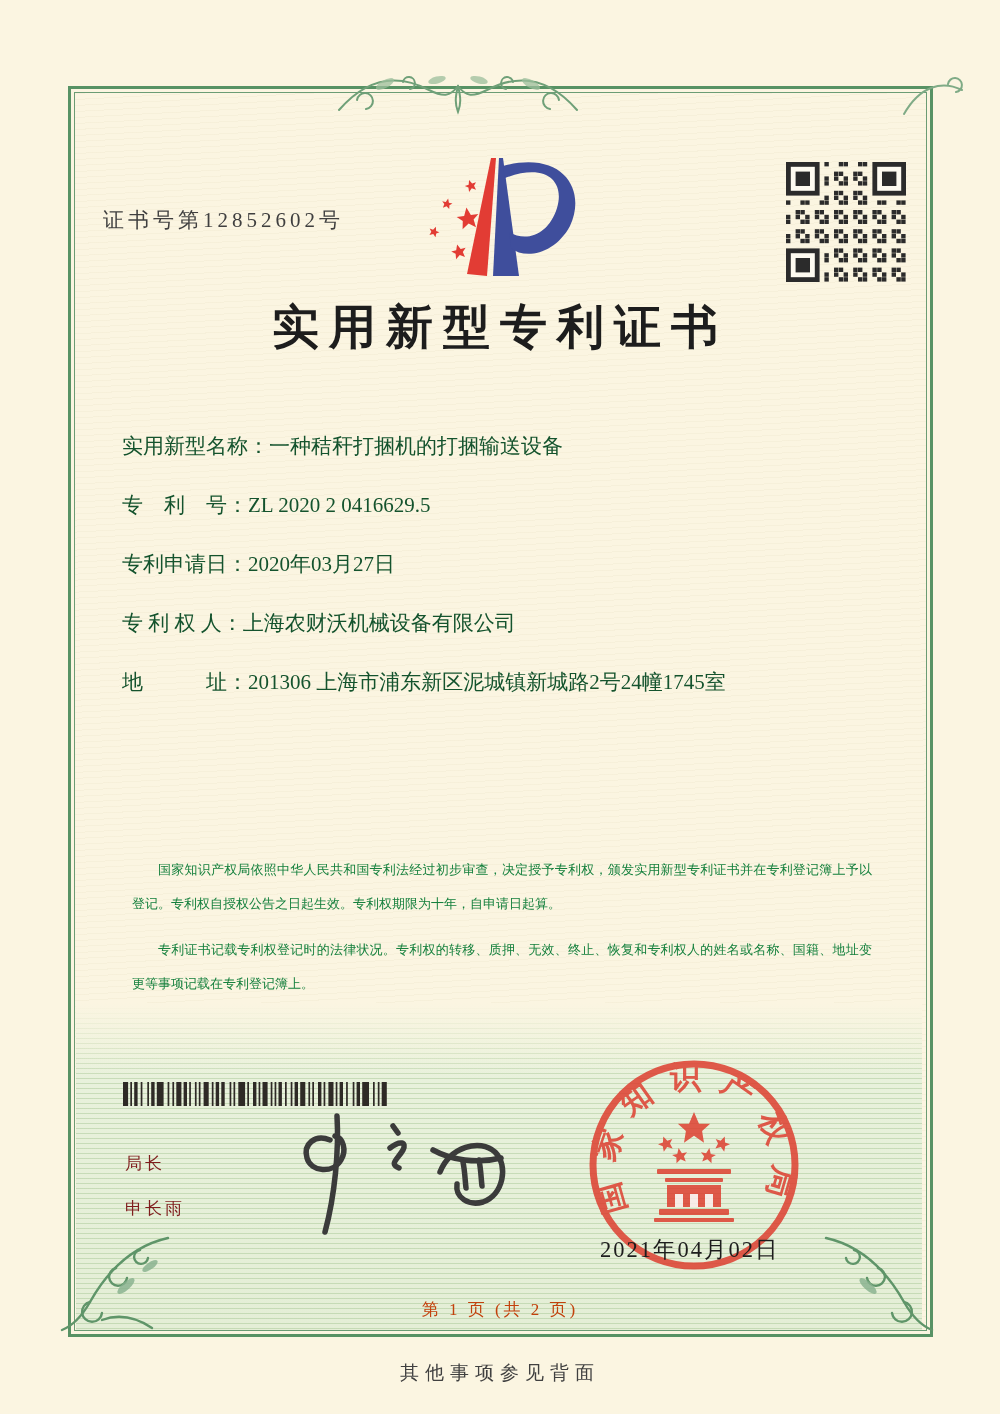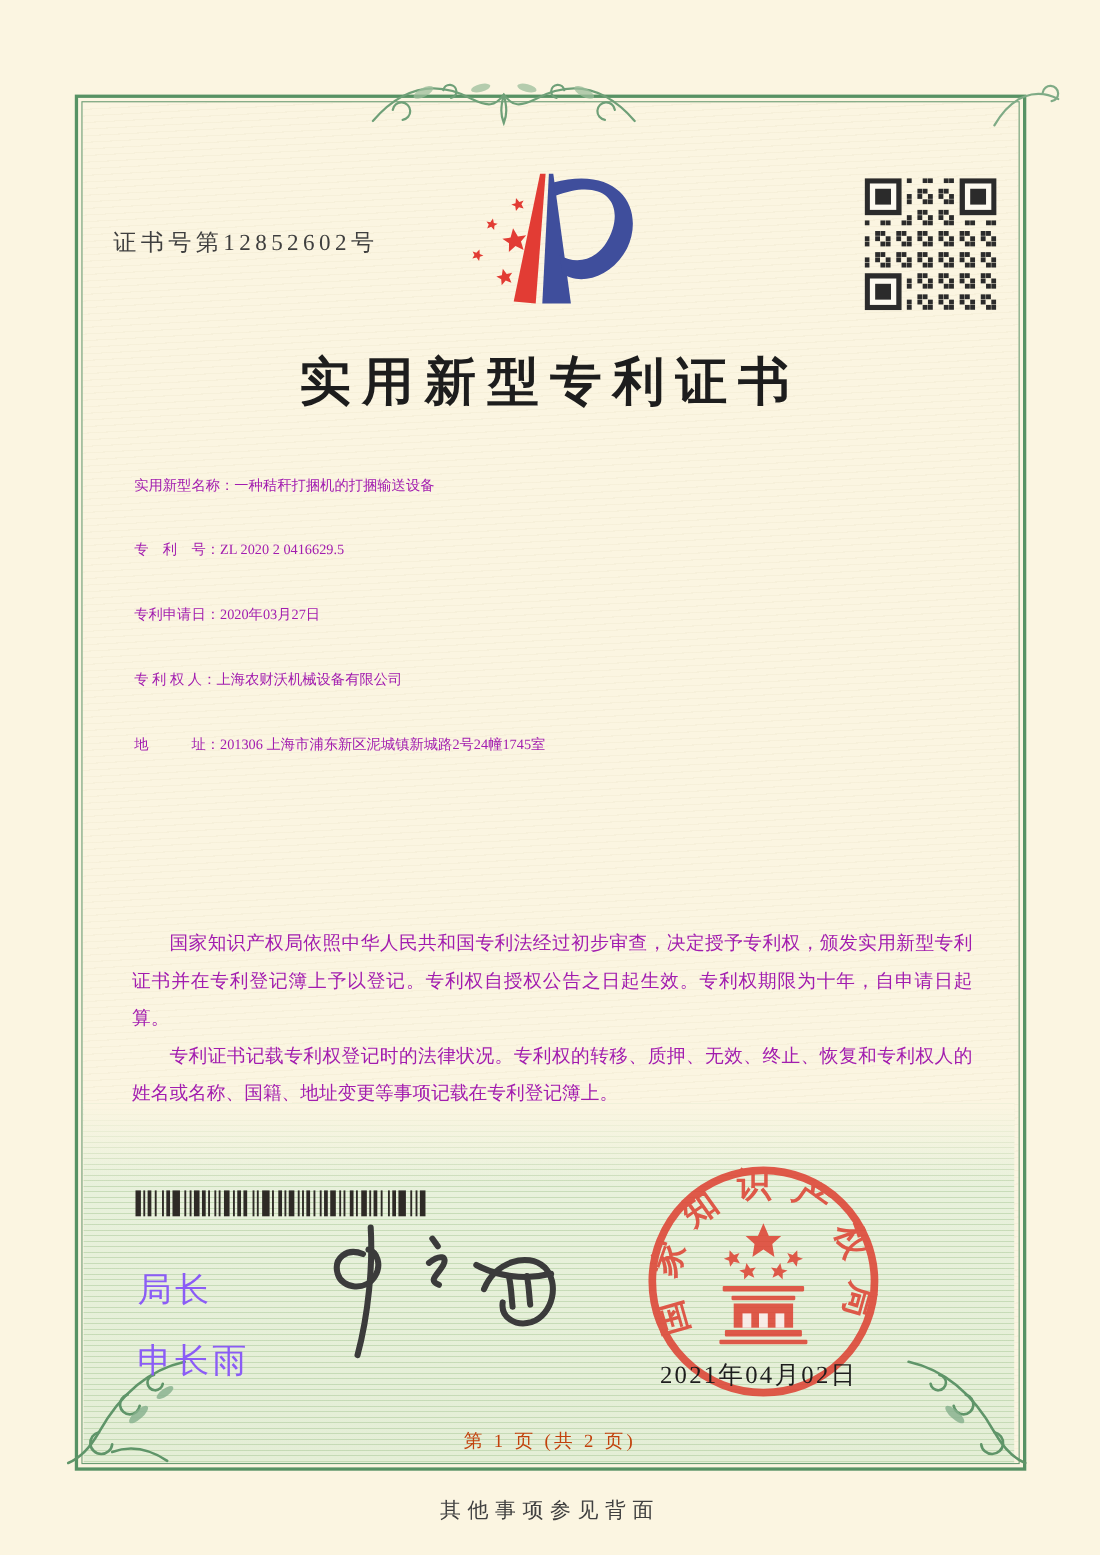--- a/index.html
+++ b/index.html
@@ -32,38 +32,38 @@
     pointer-events:none;
   }
   
   .cert-no{
     position:absolute;left:103px;top:165px;
     font-size:21px;letter-spacing:4px;color:#3f3f3f;margin-top:41px;
   }
   .logo{position:absolute;left:425px;top:146px;width:170px;height:148px;}
   .qr{position:absolute;left:786px;top:162px;width:120px;height:120px;}
   .title{
-    position:absolute;left:0;right:0;top:316px;
+    position:absolute;left:0;right:0;top:296px;
     text-align:center;font-size:47px;font-weight:600;
     letter-spacing:10px;color:#1d1d1d;
   }
   
   .fields{position:absolute;left:122px;top:432px;width:770px;}
-  .field-row{height:59px;font-size:13px;color:#a21caf;white-space:nowrap;}
+  .field-row{height:59px;font-size:21px;color:#14532d;white-space:nowrap;}
   .field-label{display:inline-block;}
   .field-row .second{margin-left:62px;}
   
   .body-text{position:absolute;left:120px;top:841px;width:764px;}
   .body-text p{
-    margin:0;font-size:17px;line-height:34px;
-    text-indent:2em;text-align:justify;color:#a21caf;
+    margin:12px;font-size:13px;line-height:34px;
+    text-indent:2em;text-align:justify;color:#15803d;
   }
   
   .barcode{position:absolute;left:123px;top:1082px;width:265px;height:24px;}
-  .officer{position:absolute;left:125px;top:1152px;font-size:31px;color:#8b5cf6;letter-spacing:3px;}
+  .officer{position:absolute;left:125px;top:1152px;font-size:17px;color:#7f1d1d;letter-spacing:3px;}
   .officer .name{margin-top:22px;}
   .signature{position:absolute;left:255px;top:1100px;width:280px;height:145px;}
   .seal{position:absolute;left:578px;top:1052px;width:232px;height:232px;opacity:.92;}
   .seal-date{
     position:absolute;left:600px;top:1234px;
     font-size:22.5px;color:#1d1d1d;letter-spacing:2px;
   }
   .page-info{
     position:absolute;left:0;right:0;top:1298px;
     text-align:center;font-size:17px;color:#c2410c;letter-spacing:3px;

